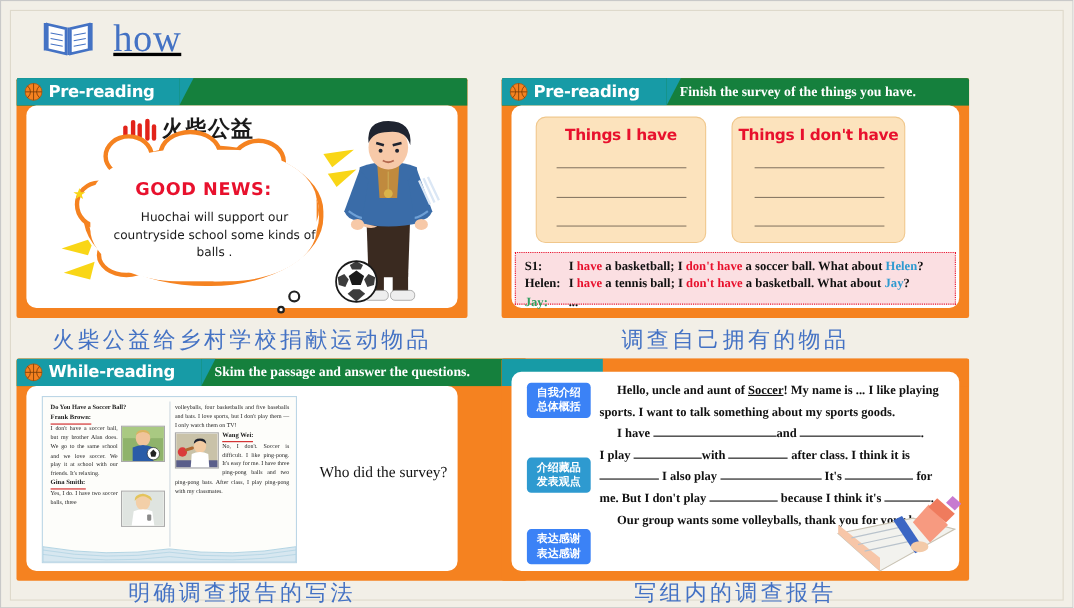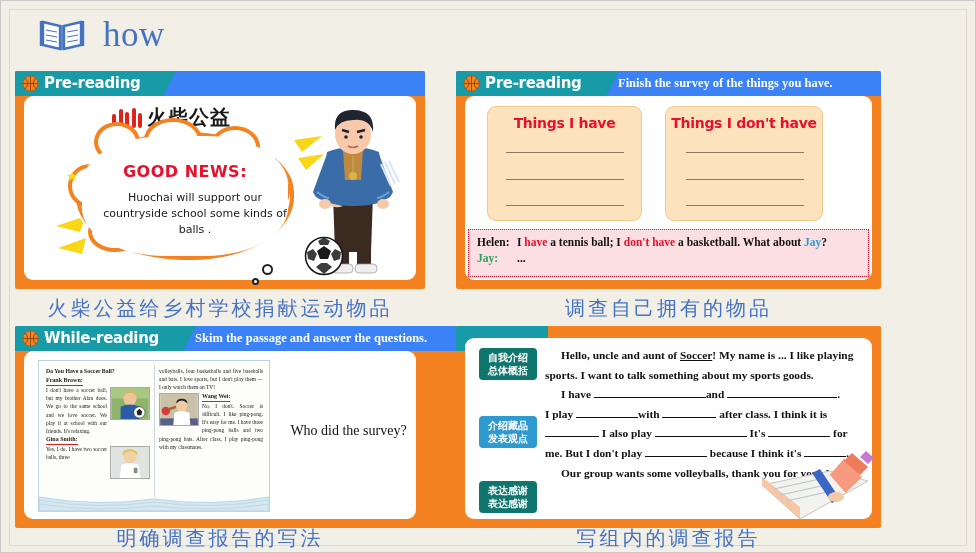--- a/index.html
+++ b/index.html
@@ -20,41 +20,41 @@
     left: 8px; top: 8px;
     width: 958px; height: 537px;
     border: 1px solid #ded9cb;
     background: #f2efe7;
   }
 
   
   #title-bar {
     position: absolute;
     left: 38px; top: 14px;
-    display: flex; align-items: center; gap: 18px;
+    display: flex; align-items: center; gap: 18px; text-decoration: underline;
   }
   .book-icon { width: 46px; height: 38px; display: block; }
   #title-text {
     font-family: "Liberation Serif", serif;
     font-size: 35px;
     color: #4472c4;
     letter-spacing: 0.5px;
   }
 
   
   .panel {
     position: absolute;
     background: #f58220;
     border-radius: 2px;
     overflow: hidden;
   }
   .panel-head {
     position: relative;
     height: 25px;
-    background: #3b82f6;
+    background: #15803d;
     overflow: hidden;
   }
   .head-teal {
     position: absolute; left: 0; top: 0; height: 25px;
     background: #179ba6;
   }
   .head-teal::after {
     content: "";
     position: absolute; right: -13px; top: 0;
     width: 0; height: 0;
@@ -248,21 +248,21 @@
   #panel-4 .panel-body { left: 9px; top: 12px; width: 407px; height: 181px; }
 
   .tag {
     position: absolute; left: 14px;
     width: 58px; padding: 3px 0;
     text-align: center; border-radius: 4px;
     font-family: "DejaVu Sans", sans-serif;
     font-weight: bold; font-size: 10px; color: #ffffff;
     line-height: 1.3;
   }
-  .tag-orange { background: #0f766e; }
+  .tag-orange { background: #3b82f6; }
   .tag-blue { background: #2e9ad0; }
   .essay {
     position: absolute; left: 80px; top: 8px; width: 318px;
     font-family: "Liberation Serif", serif;
     font-weight: bold; font-size: 11.4px; color: #111;
     line-height: 1.72;
   }
   .essay p { margin: 0; }
   .indent { display: inline-block; width: 16px; }
   .blank { display: inline-block; border-bottom: 1px solid #111; }
@@ -407,20 +407,23 @@
       </div>
       <div class="survey-box" style="left:200px;top:10px;width:158px;height:115px;">
         <div class="survey-title">Things I don't have</div>
         <div class="survey-line" style="left:20px;top:45px;width:118px;"></div>
         <div class="survey-line" style="left:20px;top:72px;width:118px;"></div>
         <div class="survey-line" style="left:20px;top:98px;width:118px;"></div>
       </div>
 
       <div class="dialog-box" style="left:3px;top:133px;width:401px;height:48px;">
         <div class="dialog-line">
+          <span style="display:inline-block;width:40px">S1:</span><span>I </span><span class="kw-red">have</span><span> a basketball; I </span><span class="kw-red">don't have</span><span> a soccer ball. What about </span><span class="kw-blue">Helen</span><span>?</span>
+        </div>
+        <div class="dialog-line">
           <span style="display:inline-block;width:40px">Helen:</span><span>I </span><span class="kw-red">have</span><span> a tennis ball; I </span><span class="kw-red">don't have</span><span> a basketball. What about </span><span class="kw-blue">Jay</span><span>?</span>
         </div>
         <div class="dialog-line">
           <span class="kw-green" style="display:inline-block;width:40px">Jay:</span><span>...</span>
         </div>
       </div>
     </div>
   </div>
   <div class="caption" id="cap-2">调查自己拥有的物品</div>
 

